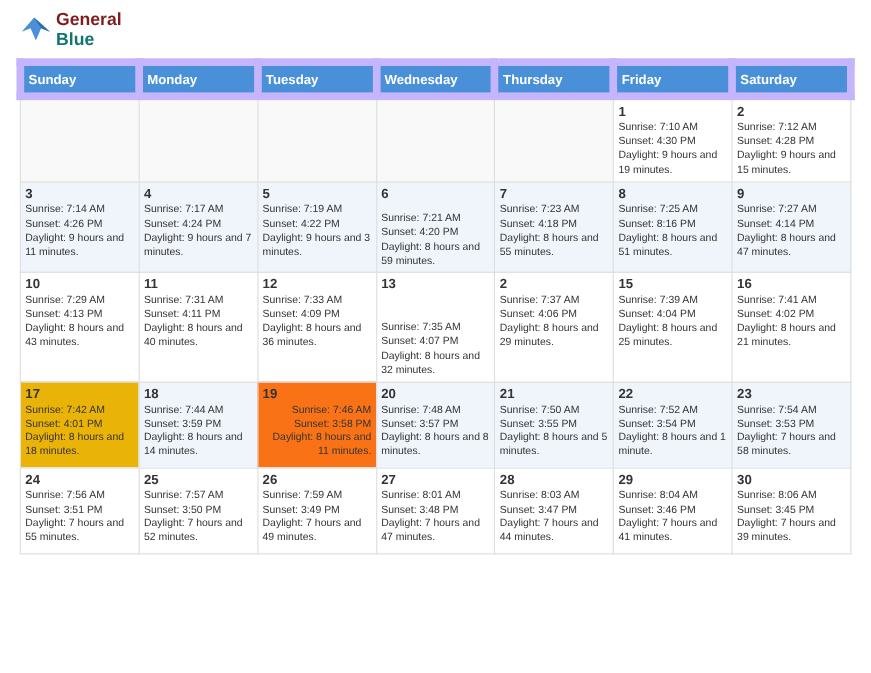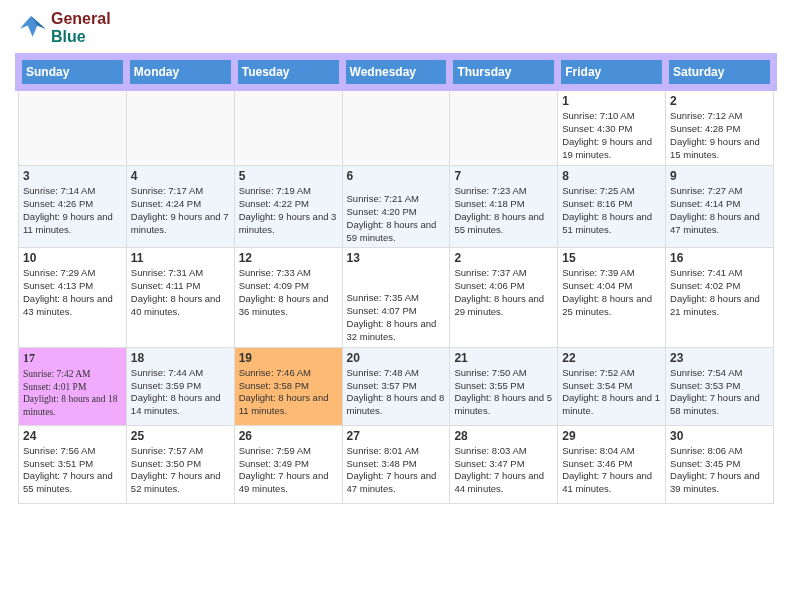--- a/index.html
+++ b/index.html
@@ -217,35 +217,35 @@
 Daylight: 8 hours and 25 minutes.</div>
           </td>
           <td>
             <span class="day-number">16</span>
             <div class="day-info" style="white-space: pre-line;">Sunrise: 7:41 AM
 Sunset: 4:02 PM
 Daylight: 8 hours and 21 minutes.</div>
           </td>
         </tr>
         <tr>
-          <td style="background: #f0abfc; font-family: Liberation Serif, serif;">
+          <td style="background: #eab308;">
             <span class="day-number">17</span>
             <div class="day-info" style="white-space: pre-line;">Sunrise: 7:42 AM
 Sunset: 4:01 PM
 Daylight: 8 hours and 18 minutes.</div>
           </td>
           <td style="background: rgb(240, 245, 251);">
             <span class="day-number">18</span>
             <div class="day-info" style="white-space: pre-line;">Sunrise: 7:44 AM
 Sunset: 3:59 PM
 Daylight: 8 hours and 14 minutes.</div>
           </td>
-          <td style="background: #fdba74;">
+          <td style="background: #f97316;">
             <span class="day-number">19</span>
-            <div class="day-info" style="white-space: pre-line;">Sunrise: 7:46 AM
+            <div class="day-info" style="white-space: pre-line; text-align: right;">Sunrise: 7:46 AM
 Sunset: 3:58 PM
 Daylight: 8 hours and 11 minutes.</div>
           </td>
           <td style="background: rgb(240, 245, 251);">
             <span class="day-number">20</span>
             <div class="day-info" style="white-space: pre-line;">Sunrise: 7:48 AM
 Sunset: 3:57 PM
 Daylight: 8 hours and 8 minutes.</div>
           </td>
           <td style="background: rgb(240, 245, 251); margin-top: 28px;">

